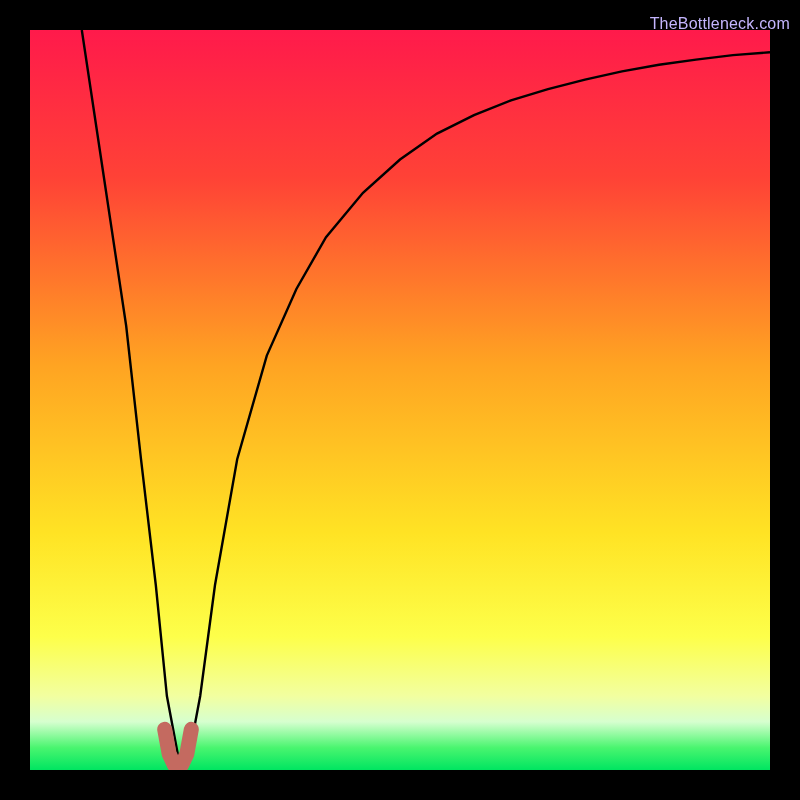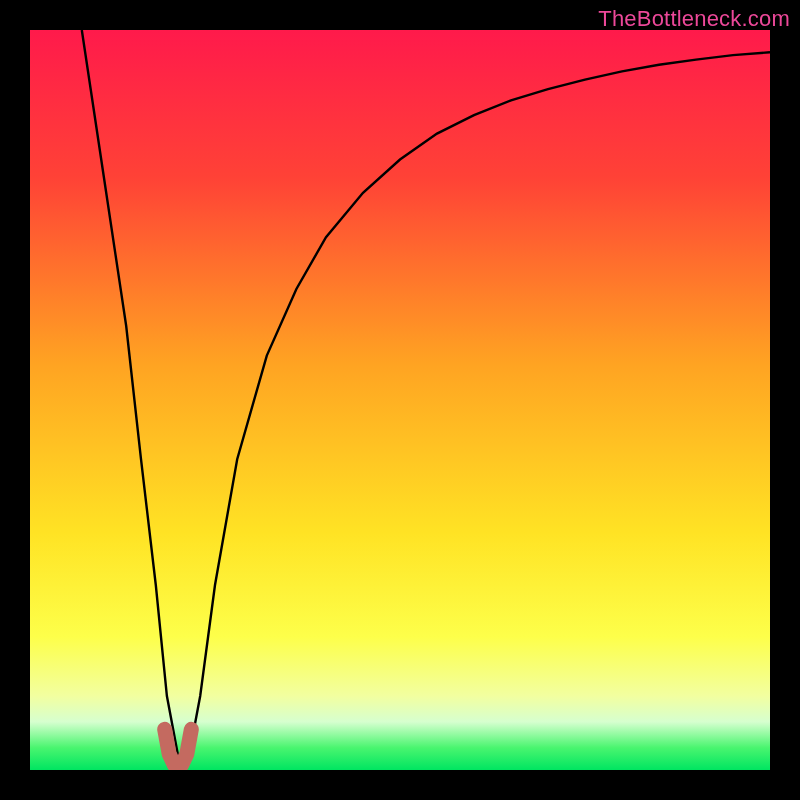--- a/index.html
+++ b/index.html
@@ -21,24 +21,24 @@
   }
   .gradient {
     position: absolute;
     left: 0;
     top: 0;
     width: 100%;
     height: 100%;
   }
   .watermark {
     position: absolute;
-    top: 6px;
+    top: 15px;
     right: 10px;
-    color: #ec4899;
-    font-size: 22px;
+    color: #c4b5fd;
+    font-size: 16px;
     font-weight: 500;
     letter-spacing: 0.2px;
   }
   svg.curves {
     position: absolute;
     left: 0;
     top: 0;
     width: 740px;
     height: 740px;
   }

